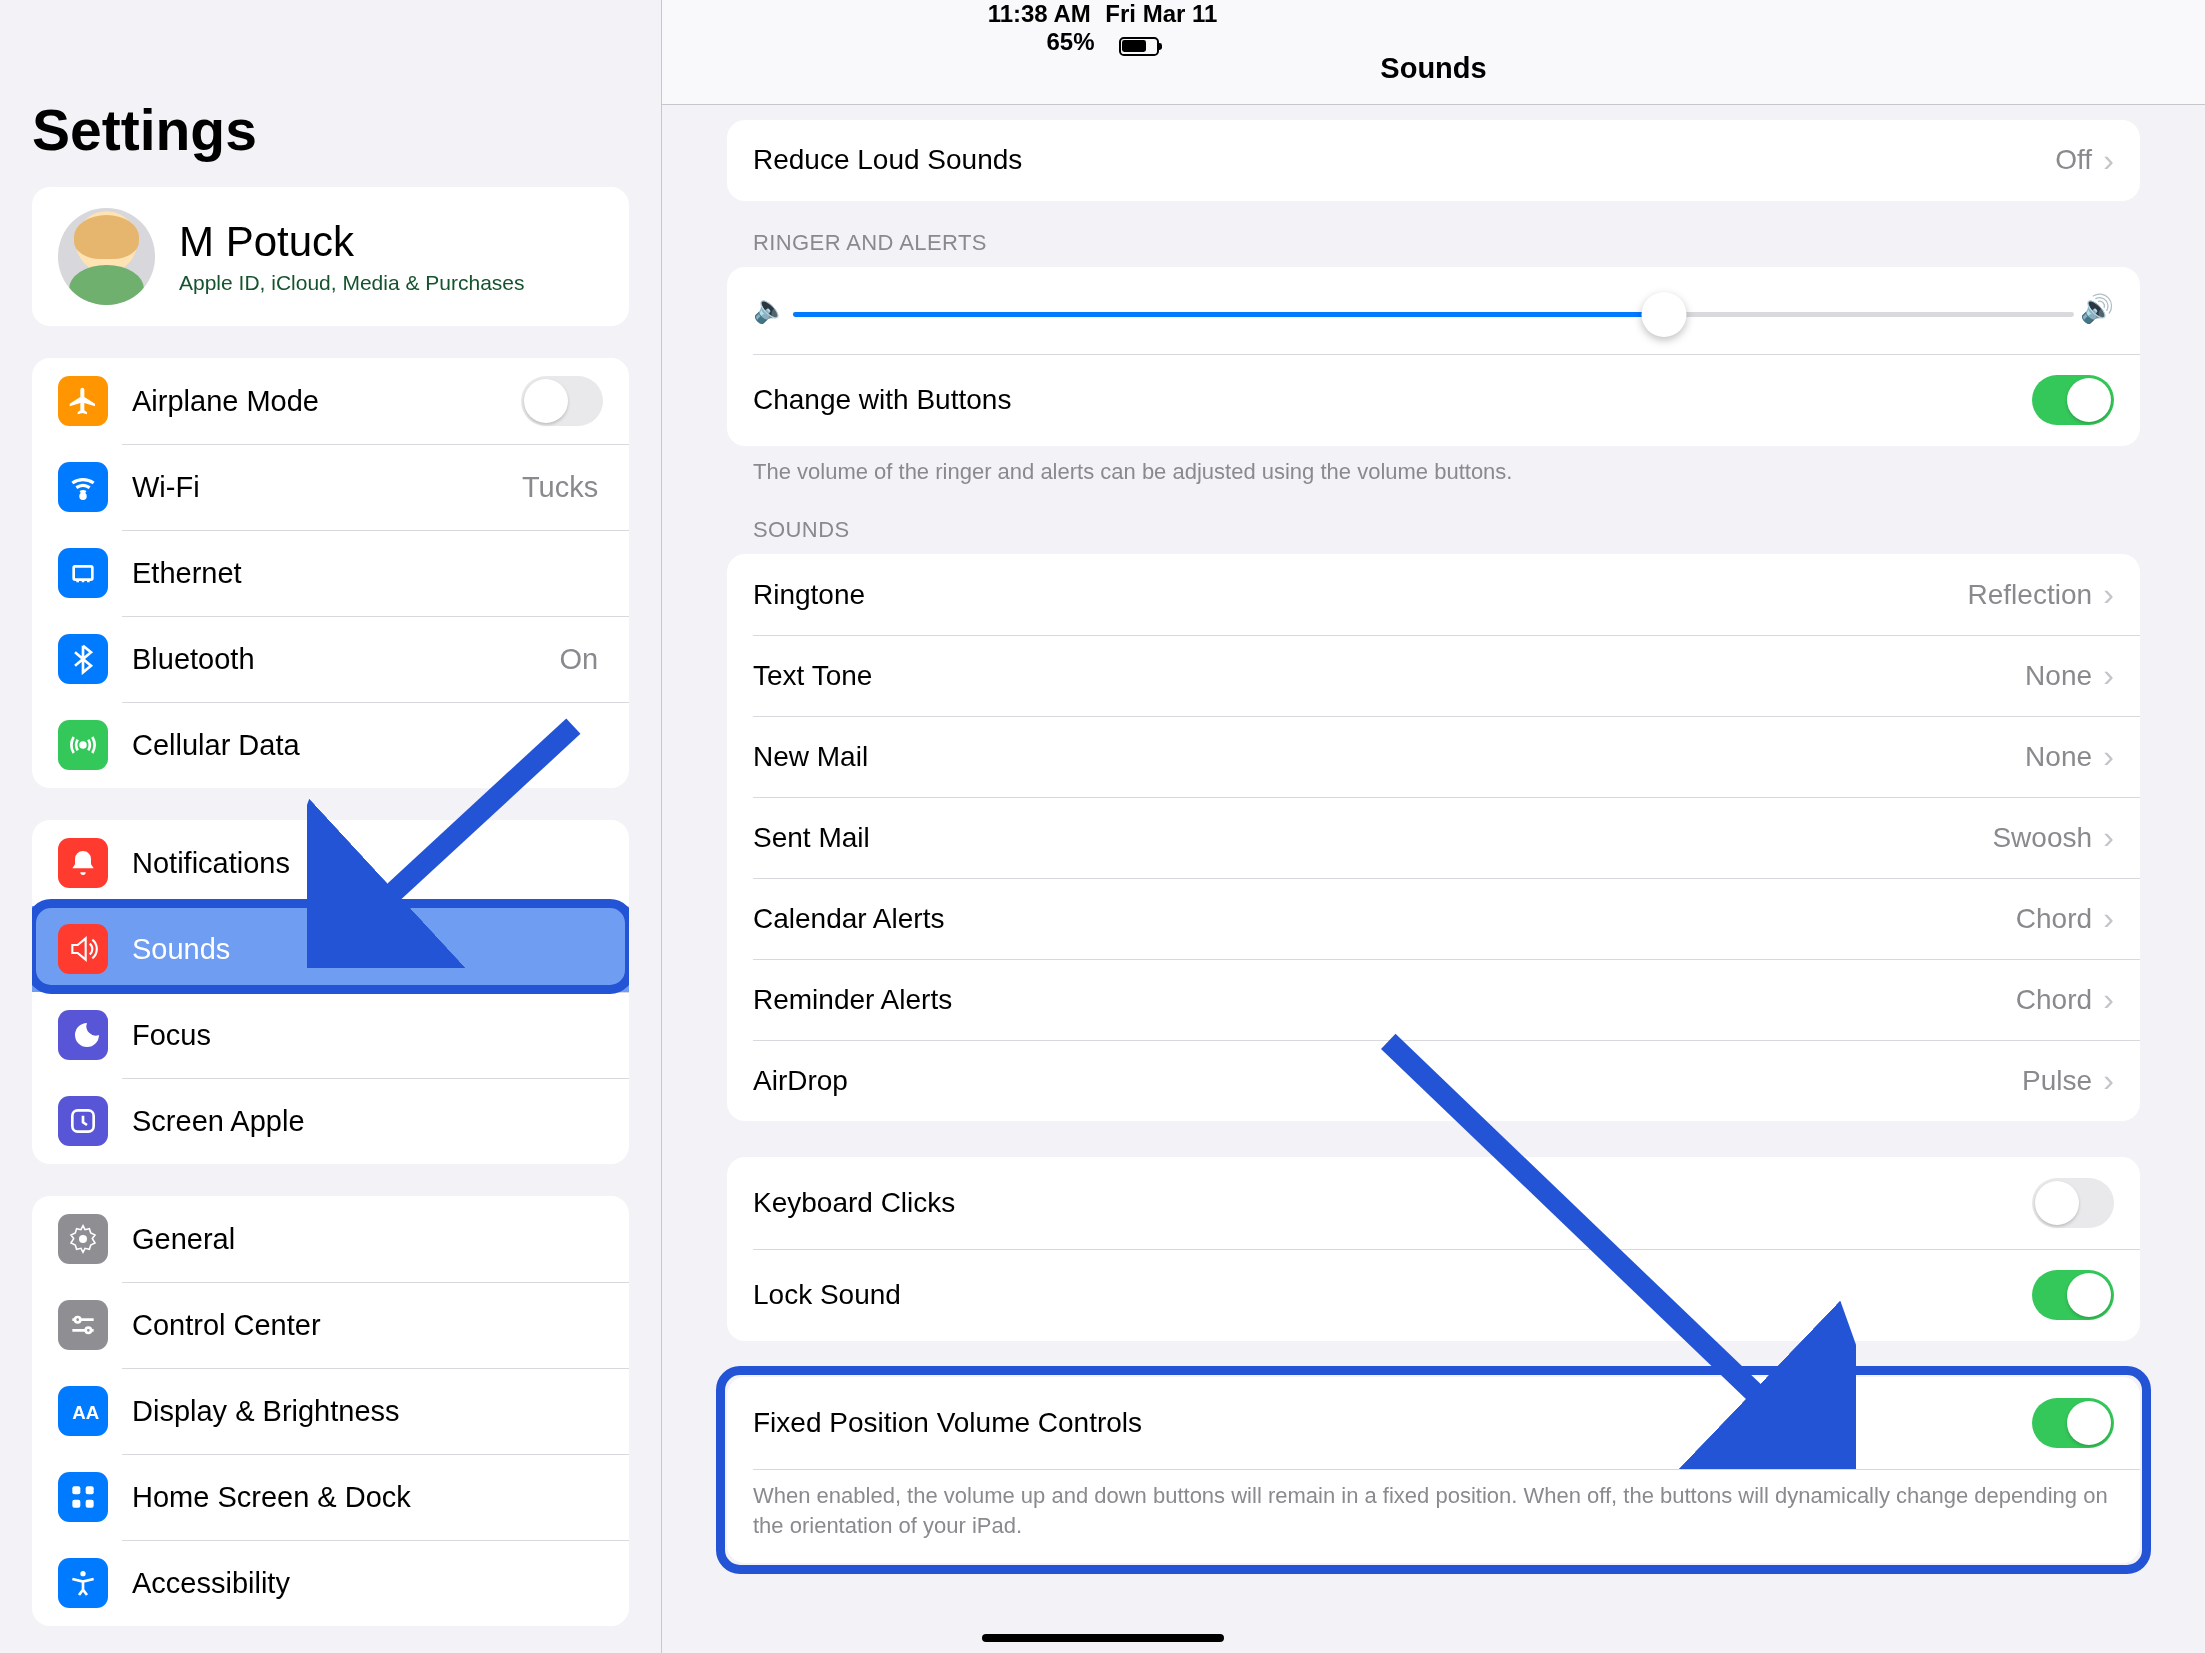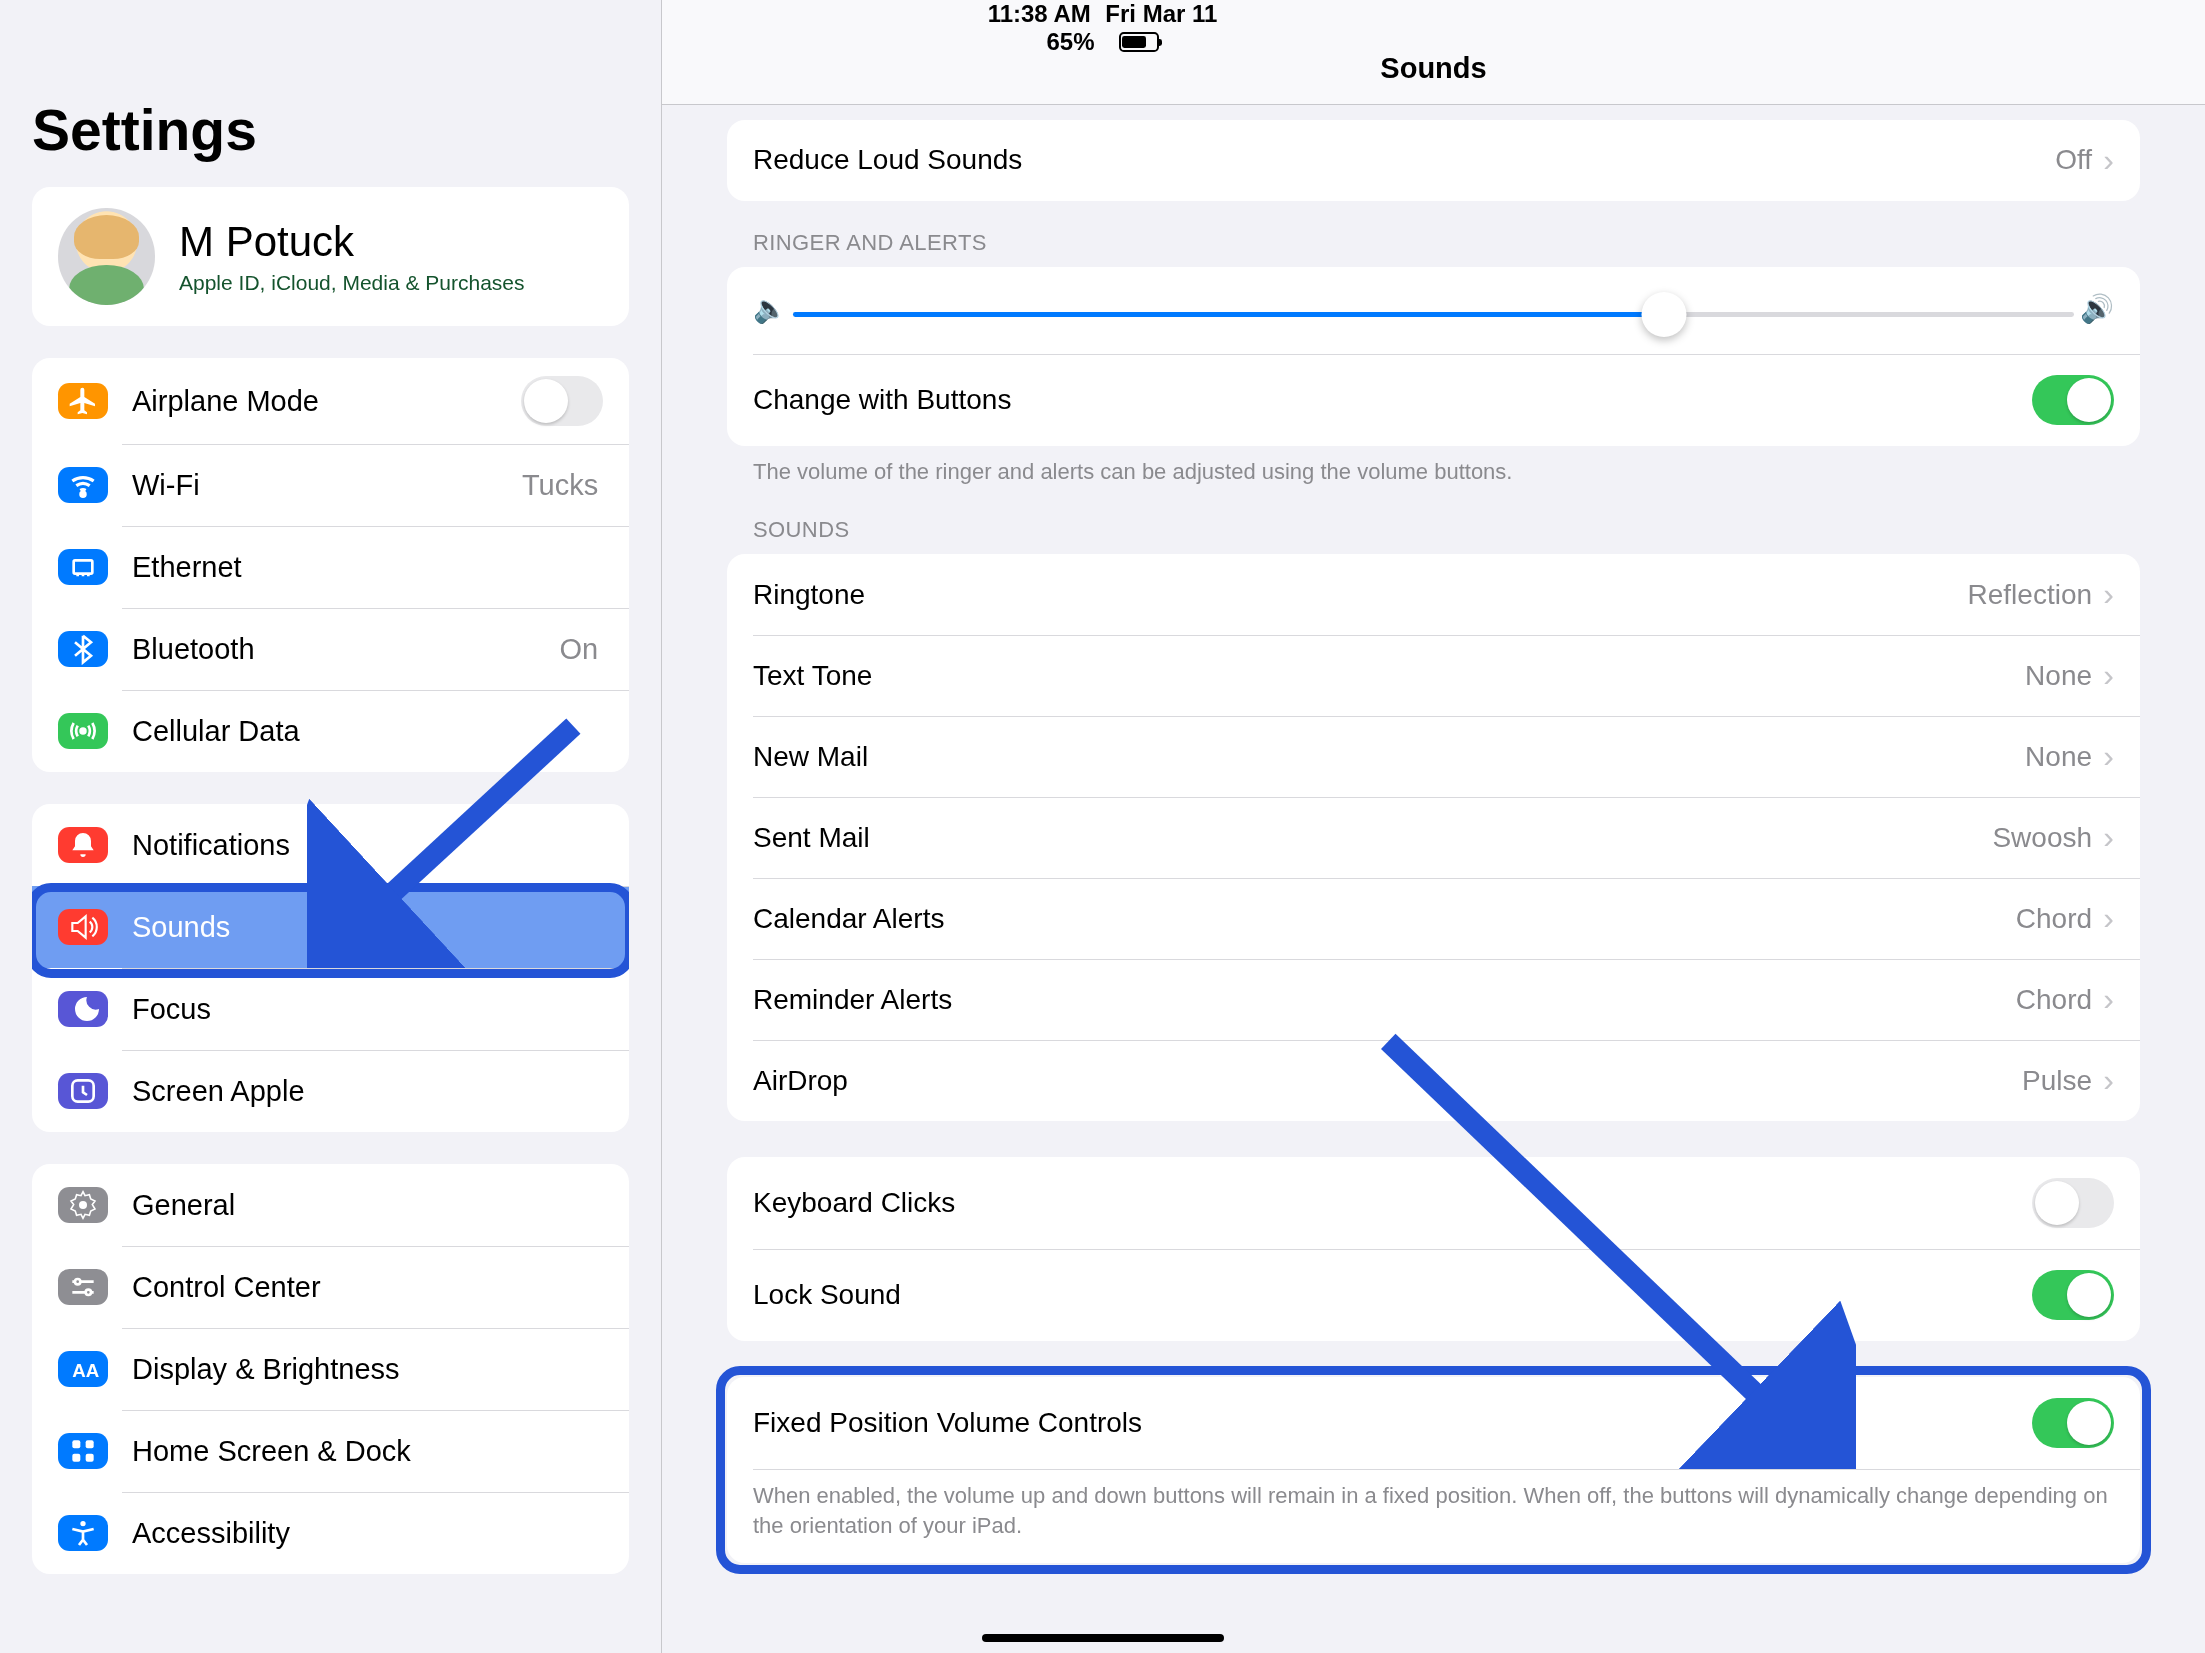--- a/index.html
+++ b/index.html
@@ -1,31 +1,31 @@
 <!DOCTYPE html>
 <html style="font-size:13px"><head>
 <meta charset="utf-8">
 <style>
   * { box-sizing: border-box; margin: 0; padding: 0; font-family: -apple-system, BlinkMacSystemFont, "Segoe UI", Helvetica, Arial, sans-serif; -webkit-font-smoothing: antialiased; }
   html, body { width: 2205px; height: 1653px; }
   body { display: flex; background: #f2f2f7; color: #000; font-size: 27.4px; }
   
   .status-bar { position: absolute; top: 0; left: 0; right: 0; height: 40px; display: flex; align-items: center; justify-content: space-between; padding: 0 24px; font-size: 24px; font-weight: 600; flex-direction: column; }
   .status-left { display:flex; gap: 14.5px; }
-  .status-right { display:flex; align-items:center; gap: 24px; }
+  .status-right { display:flex; align-items:flex-end; gap: 24px; }
   .battery-icon { width: 40px; height: 19.4px; border: 2px solid #000; border-radius: 4.8px; position: relative; }
   .battery-icon::after { content:""; position:absolute; right:-5.7px; top:4.8px; width:3.2px; height:6.5px; background:#000; border-radius:0 2.4px 2.4px 0;}
   .battery-fill { position:absolute; left:1.6px; top:1.6px; bottom:1.6px; width:65%; background:#000; border-radius:2.4px;}
   
   .sidebar { width: 662px; height:100%; background:#f2f2f7; border-right: 0.8px solid #c8c8cc; padding-top: 65px; overflow:hidden;}
   .sidebar-title { font-size: 57px; font-weight: 700; padding: 32px 32px 24px; }
   .card { background:#fff; border-radius: 18px; margin: 0 32px 32px; overflow:hidden; }
   .row { display:flex; align-items:center; padding: 18px 26px; min-height: 82px; position:relative;}
   .row + .row::before { content:""; position:absolute; top:0; left: 90px; right:0; height:0.8px; background:#d9d9dd;}
-  .row-icon { width:50px; height:36px; border-radius:11.3px; margin-right: 24px; display:flex; align-items:center; justify-content:center; flex-shrink:0;}
+  .row-icon { width:50px; height:50px; border-radius:11.3px; margin-right: 24px; display:flex; align-items:center; justify-content:center; flex-shrink:0;}
   .row-label { flex:1; font-size: 29px; }
   .row-value { color:#8a8a8e; font-size:29px; margin-right:4.8px;}
   
   .account { display:flex; align-items:center; padding: 21px 26px;}
   .avatar { width:97px; height:97px; border-radius:48px; background: radial-gradient(circle at 50% 35%, #ffe3b3 0 38%, transparent 39%), linear-gradient(#d8d8dc,#d8d8dc); margin-right:24px; position:relative; overflow:hidden;}
   .avatar::before { content:""; position:absolute; top:6.5px; left:16px; right:16px; height:44px; background:#e6b66e; border-radius:50% 50% 40% 40%;}
   .avatar::after { content:""; position:absolute; bottom:-8px; left:11.3px; right:11.3px; height:48px; background:#6fb06f; border-radius:50% 50% 0 0;}
   .account-name { font-size:42px; font-weight:400; margin-bottom:4.8px;}
   .account-sub { font-size:21px; color:#14532d;}
   

